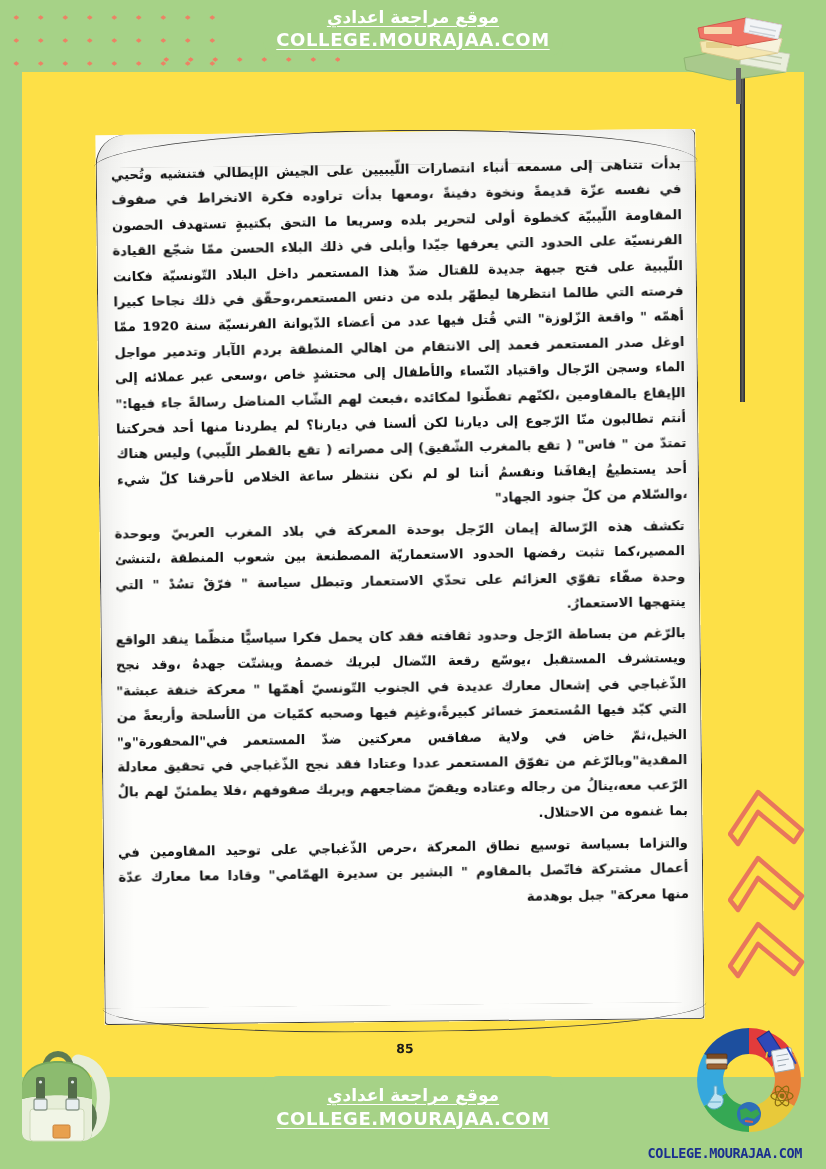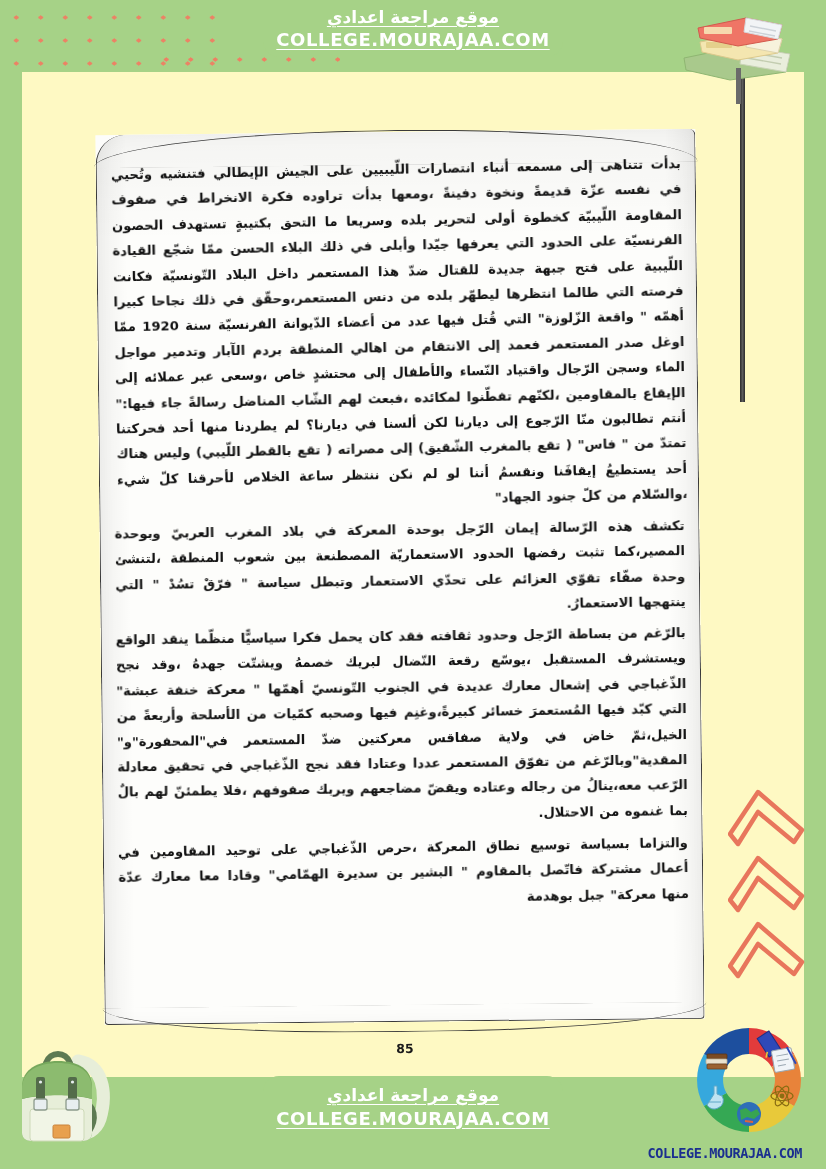--- a/index.html
+++ b/index.html
@@ -10,21 +10,21 @@
   }
   body {
     font-family: "DejaVu Sans", "Liberation Sans", sans-serif;
   }
 
   .page {
     position: relative;
     width: 826px;
     height: 1169px;
     overflow: hidden;
-    background: #fef9c3;
+    background: #fde047;
   }
 
   
   .frame-top,
   .frame-bottom,
   .frame-left,
   .frame-right {
     position: absolute;
     background: #a6d287;
   }

